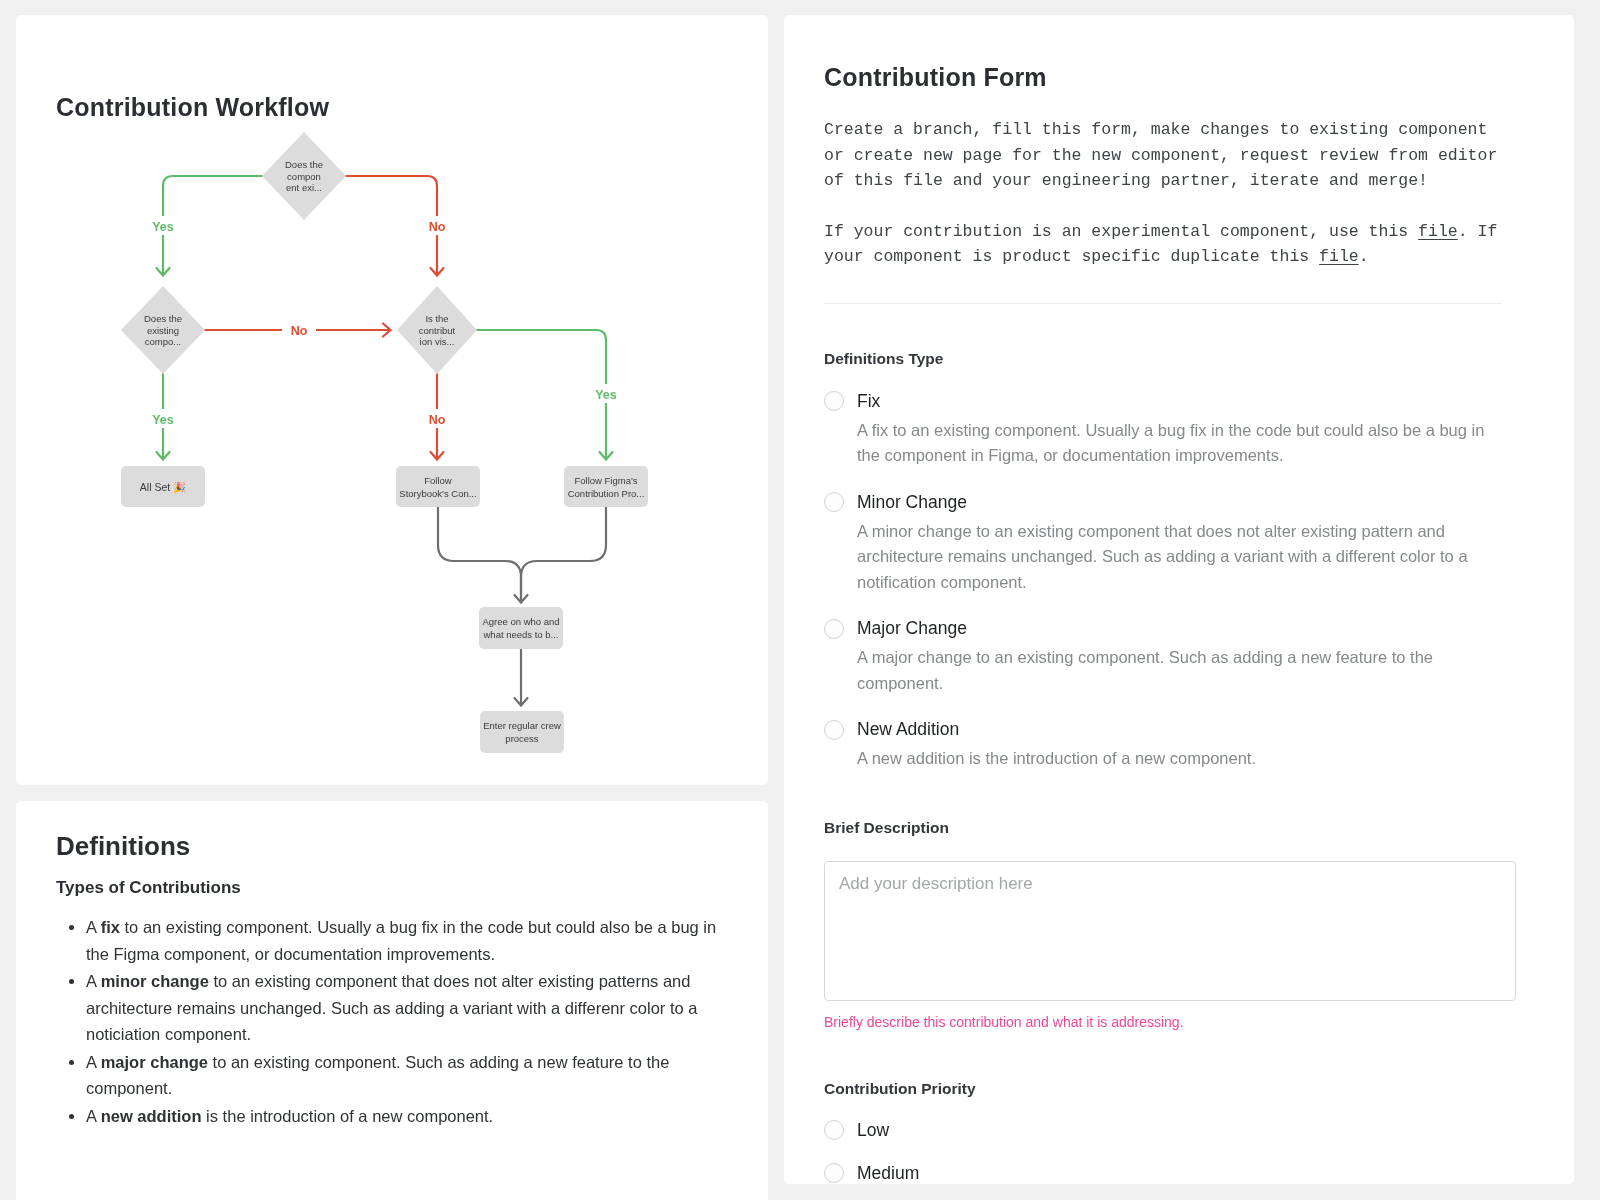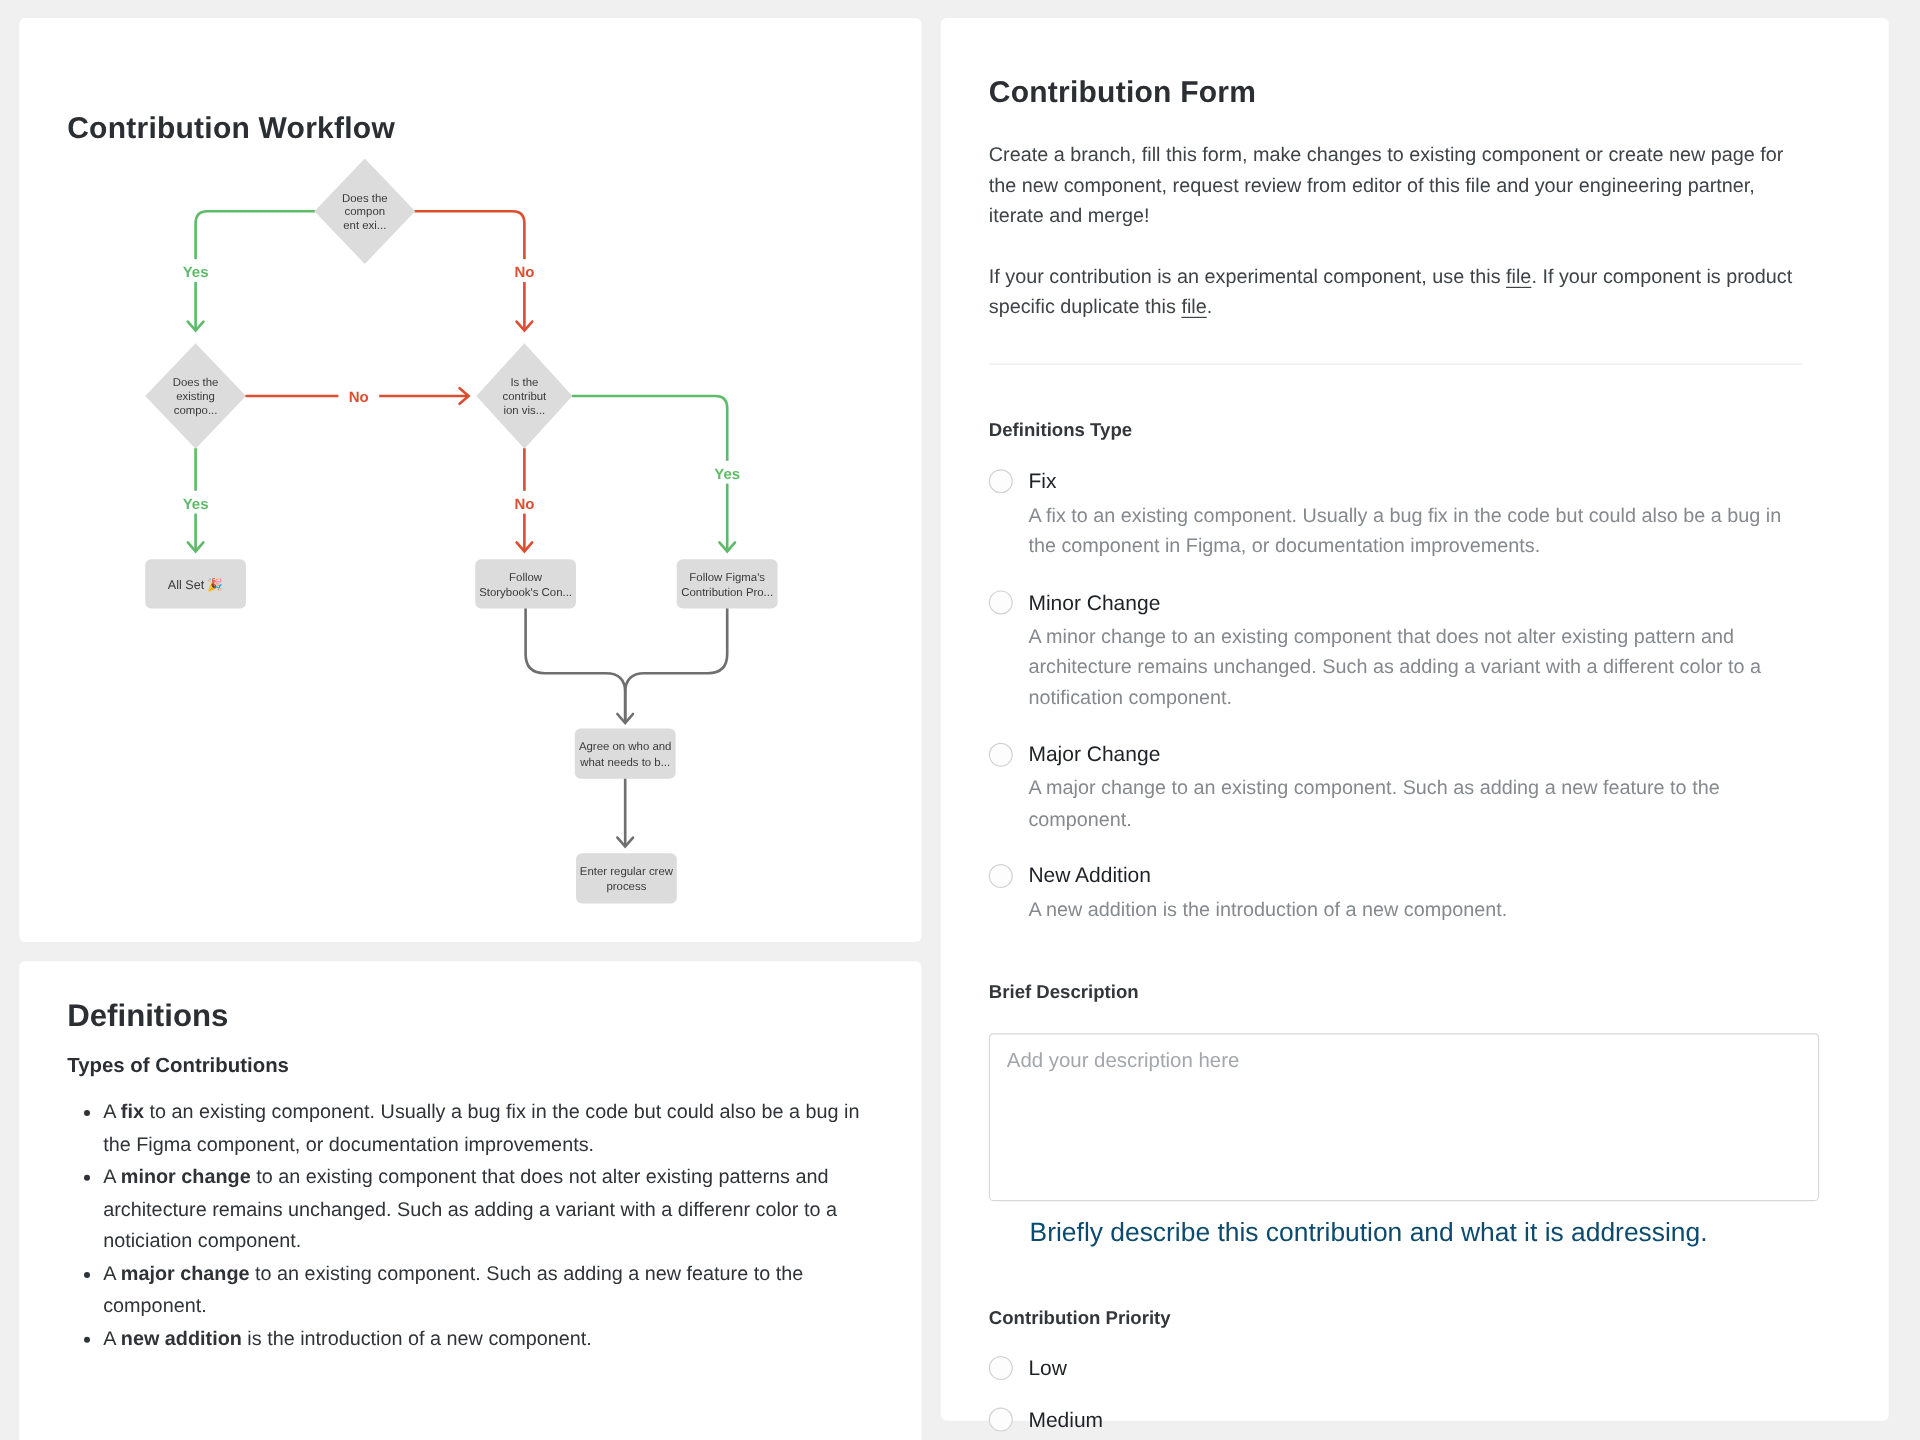--- a/index.html
+++ b/index.html
@@ -27,21 +27,21 @@
 
   
   #card-definitions { padding:30px 48px 0 40px; }
   #definitions-title { font-size:26px; font-weight:bold; color:#2b2f33; }
   #definitions-subtitle { font-size:17px; font-weight:bold; color:#2b2f33; margin-top:16px; }
   #definitions-list { margin-top:16px; padding-left:30px; list-style:disc; }
   #definitions-list li { font-size:16.5px; line-height:26.5px; color:#2f3337; margin-bottom:1px; }
   #definitions-list li b { font-weight:bold; }
 
   
-  .form-paragraph { font-size:16.5px; line-height:25.5px; color:#3e4347; margin-top:25px; max-width:692px; }
+  .form-paragraph { font-size:16.5px; line-height:25.5px; color:#3e4347; margin-top:25px; max-width:692px;font-family:Liberation Mono, monospace; }
   .form-paragraph a { color:inherit; text-decoration:underline; text-underline-offset:3px; cursor:pointer; }
   .divider { border:none; border-top:1px solid #ececec; margin-top:33px; }
   .section-label { font-size:15.5px; font-weight:bold; color:#33373b; }
   #type-label { margin-top:46px; }
   .radio-row { display:flex; align-items:center; gap:13px; margin-top:23px; cursor:pointer; }
   .radio-circle {
     width:20px; height:20px; border-radius:50%;
     border:1.5px solid #d2d2d2; background:#fdfdfd; flex:0 0 auto;
   }
   .radio-label { font-size:17.5px; color:#1e2226; }
@@ -50,21 +50,21 @@
     font-size:16.5px; line-height:25.5px; color:#85898d;
   }
   #desc-label { margin-top:47px; }
   #description-textarea {
     display:block; margin-top:24px; width:692px; height:140px;
     border:1px solid #d8d8d8; border-radius:4px; resize:none;
     padding:12px 14px; font-family:"Liberation Sans", sans-serif;
     font-size:17px; color:#ef4444; outline:none; background:#fff;
   }
   #description-textarea::placeholder { color:#a3a7ab; }
-  .helper-text { margin-top:13px; font-size:22px; color:#0c4a6e;margin-left:34px; }
+  .helper-text { margin-top:13px; font-size:14px; color:#ec4899; }
   #priority-label { margin-top:50px; }
   .priority-row { margin-top:22px; }
 </style>
 </head>
 <body>
 
 <div class="card" id="card-workflow">
   <div class="panel-title" id="workflow-title">Contribution Workflow</div>
 
   <svg id="flowchart" width="752" height="770" viewBox="0 0 752 770">

